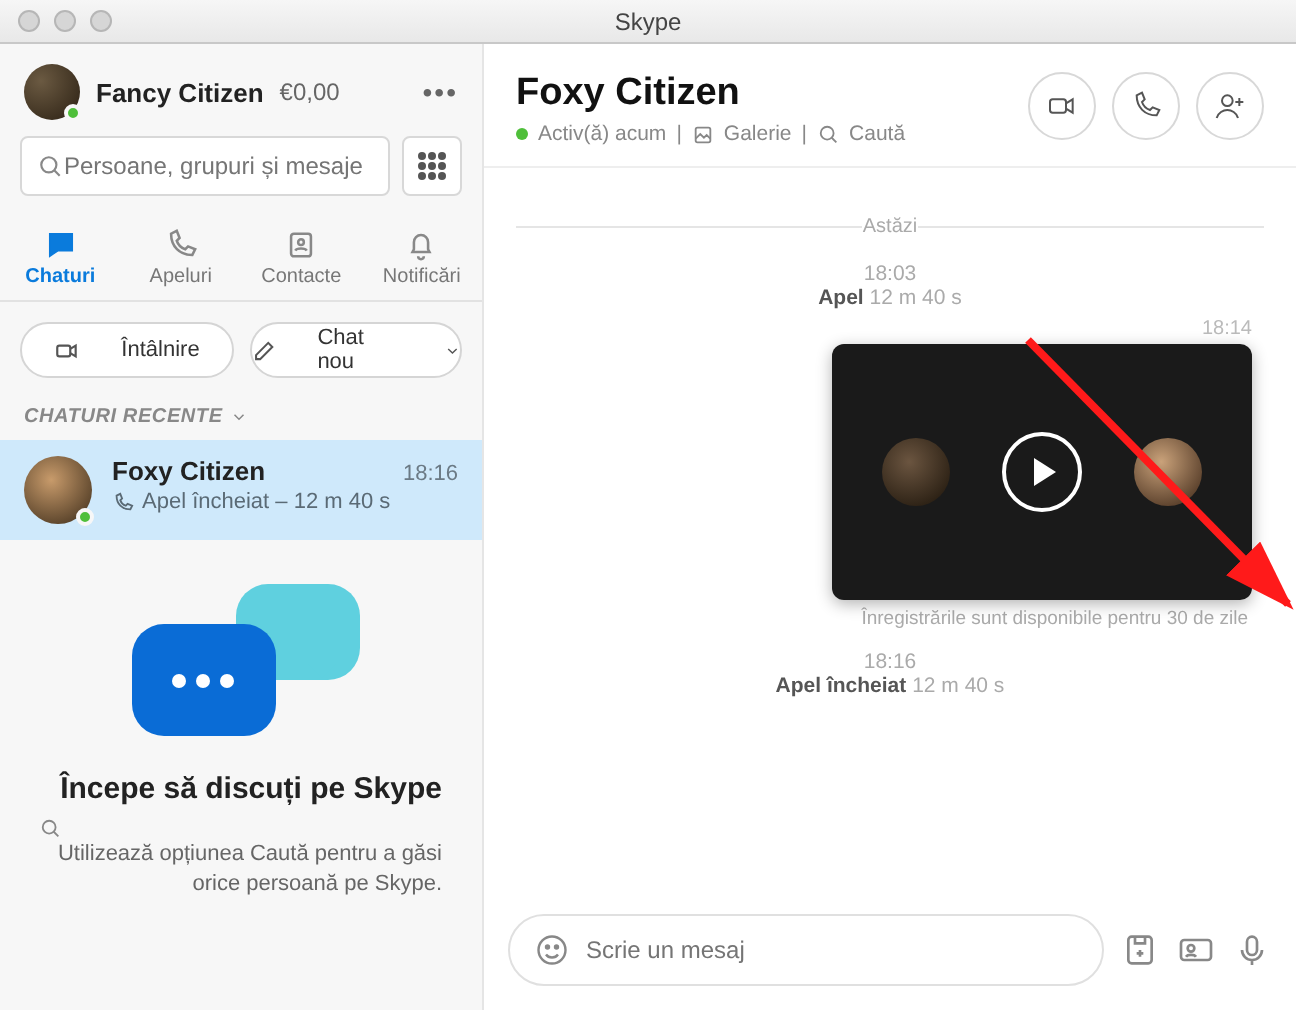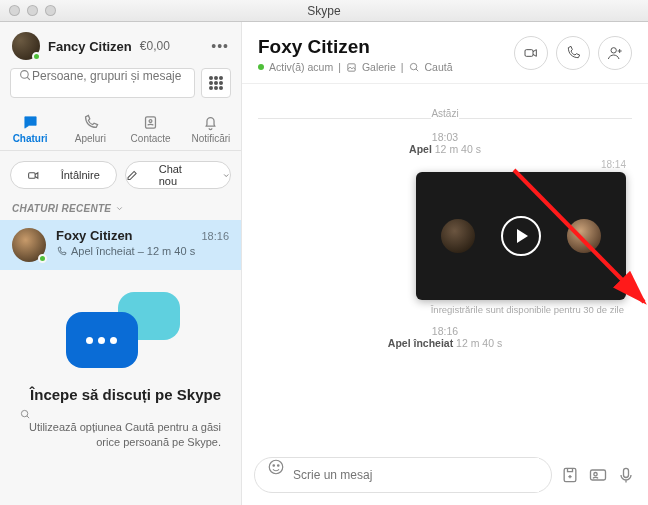--- a/index.html
+++ b/index.html
@@ -11,21 +11,21 @@
 .tb-title{position:absolute;left:0;right:0;text-align:center;font-size:12px;color:#444;}
 .app{display:flex;height:calc(100% - 22px);}
 .sidebar{width:242px;background:#f7f7f7;border-right:1px solid #e5e5e5;display:flex;flex-direction:column;}
 .sb-header{padding:10px 12px 8px;display:flex;align-items:center;gap:8px;}
 .avatar{width:28px;height:28px;border-radius:50%;background:radial-gradient(circle at 30% 30%,#6b5a42,#2a1f12);position:relative;}
 .presence{width:9px;height:9px;border-radius:50%;background:#4fbf3a;border:2px solid #f7f7f7;position:absolute;bottom:-1px;right:-1px;}
 .uname{font-size:13px;font-weight:600;color:#222;}
 .balance{font-size:12px;color:#666;}
 .dots{margin-left:auto;color:#666;font-size:14px;letter-spacing:1px;cursor:pointer;}
 .searchrow{display:flex;gap:6px;padding:0 10px 10px;}
-.sbox{flex:1;height:30px;border:1px solid #d8d8d8;border-radius:4px;background:#fff;display:flex;align-items:flex-start;padding:0 8px;gap:0;}
+.sbox{flex:1;height:30px;border:1px solid #d8d8d8;border-radius:4px;background:#fff;display:flex;align-items:center;padding:0 8px;gap:0;}
 .sbox svg{width:13px;height:13px;flex:none;}
 .sbox input{border:none;outline:none;font-size:12px;width:100%;color:#333;}
 .dial{width:30px;height:30px;border:1px solid #d8d8d8;border-radius:4px;background:#fff;display:flex;align-items:center;justify-content:center;}
 .grid9{width:14px;height:14px;display:grid;grid-template-columns:repeat(3,1fr);gap:1px;}
 .grid9 span{background:#555;border-radius:50%;}
 .tabs{display:flex;border-bottom:1px solid #e2e2e2;}
 .tab{flex:1;text-align:center;padding:6px 0;font-size:10px;color:#777;cursor:pointer;}
 .tab.active{color:#0a7bdc;font-weight:600;}
 .tab svg{width:17px;height:17px;display:block;margin:0 auto 2px;}
 .tab.active svg{fill:#0a7bdc;stroke:#0a7bdc;}
@@ -56,37 +56,37 @@
 .main{flex:1;display:flex;flex-direction:column;}
 .mh{padding:14px 16px 10px;border-bottom:1px solid #eee;display:flex;align-items:flex-start;}
 .mh-left{flex:1;}
 .mh-name{font-size:19px;font-weight:700;color:#111;}
 .mh-sub{font-size:10.5px;color:#888;margin-top:3px;display:flex;align-items:center;gap:5px;}
 .mh-sub .gd{width:6px;height:6px;background:#4fbf3a;border-radius:50%;}
 .mh-btns{display:flex;gap:8px;}
 .cbtn{width:34px;height:34px;border:1px solid #d8d8d8;border-radius:50%;background:#fff;display:flex;align-items:center;justify-content:center;cursor:pointer;}
 .cbtn svg{width:16px;height:16px;stroke:#555;fill:none;stroke-width:1.5;}
 .conv{flex:1;overflow:auto;padding:18px 16px 8px;position:relative;}
-.daysep{display:flex;align-items:flex-end;margin:6px 0 12px;}
+.daysep{display:flex;align-items:center;margin:6px 0 12px;}
 .daysep .ln{flex:1;height:1px;background:#e5e5e5;}
 .daysep .tx{font-size:10px;color:#aaa;}
 .msgblock{text-align:center;font-size:10.5px;color:#aaa;margin:4px 0;}
 .msgblock .b{color:#555;font-weight:600;}
 .tstamp{text-align:right;font-size:10px;color:#bbb;margin:4px 6px 2px 0;}
 .video{width:210px;height:128px;background:#1a1a1a;border-radius:6px;margin:2px 6px 4px auto;position:relative;display:flex;align-items:center;justify-content:center;gap:26px;box-shadow:0 2px 8px rgba(0,0,0,0.3);}
 .vav{width:34px;height:34px;border-radius:50%;}
 .vav.a{background:radial-gradient(circle at 40% 35%,#6b5540,#1a1208);}
 .vav.b{background:radial-gradient(circle at 40% 35%,#caa27a,#3a2415);}
 .play{width:40px;height:40px;border:2px solid #fff;border-radius:50%;display:flex;align-items:center;justify-content:center;}
 .play::before{content:"";border-left:11px solid #fff;border-top:7px solid transparent;border-bottom:7px solid transparent;margin-left:3px;}
 .cap{font-size:9.5px;color:#aaa;text-align:right;margin:0 8px 10px 0;}
 .sendicon{position:absolute;left:216px;top:96px;}
 .arrow{position:absolute;left:264px;top:78px;pointer-events:none;}
 .composer{display:flex;align-items:center;gap:8px;padding:8px 12px 12px;}
-.cinput{flex:1;height:36px;border:1px solid #e0e0e0;border-radius:18px;display:flex;padding:0 12px;gap:8px;}
+.cinput{flex:1;height:36px;border:1px solid #e0e0e0;border-radius:18px;display:flex;align-items:center;padding:0 12px;gap:8px;}
 .cinput input{border:none;outline:none;font-size:12px;flex:1;}
 .acticon{cursor:pointer}
 svg{display:block;}
 </style>
 </head>
 <body>
 
 <div class="titlebar">
   <div class="traffic">
     <div class="dot g"></div>

